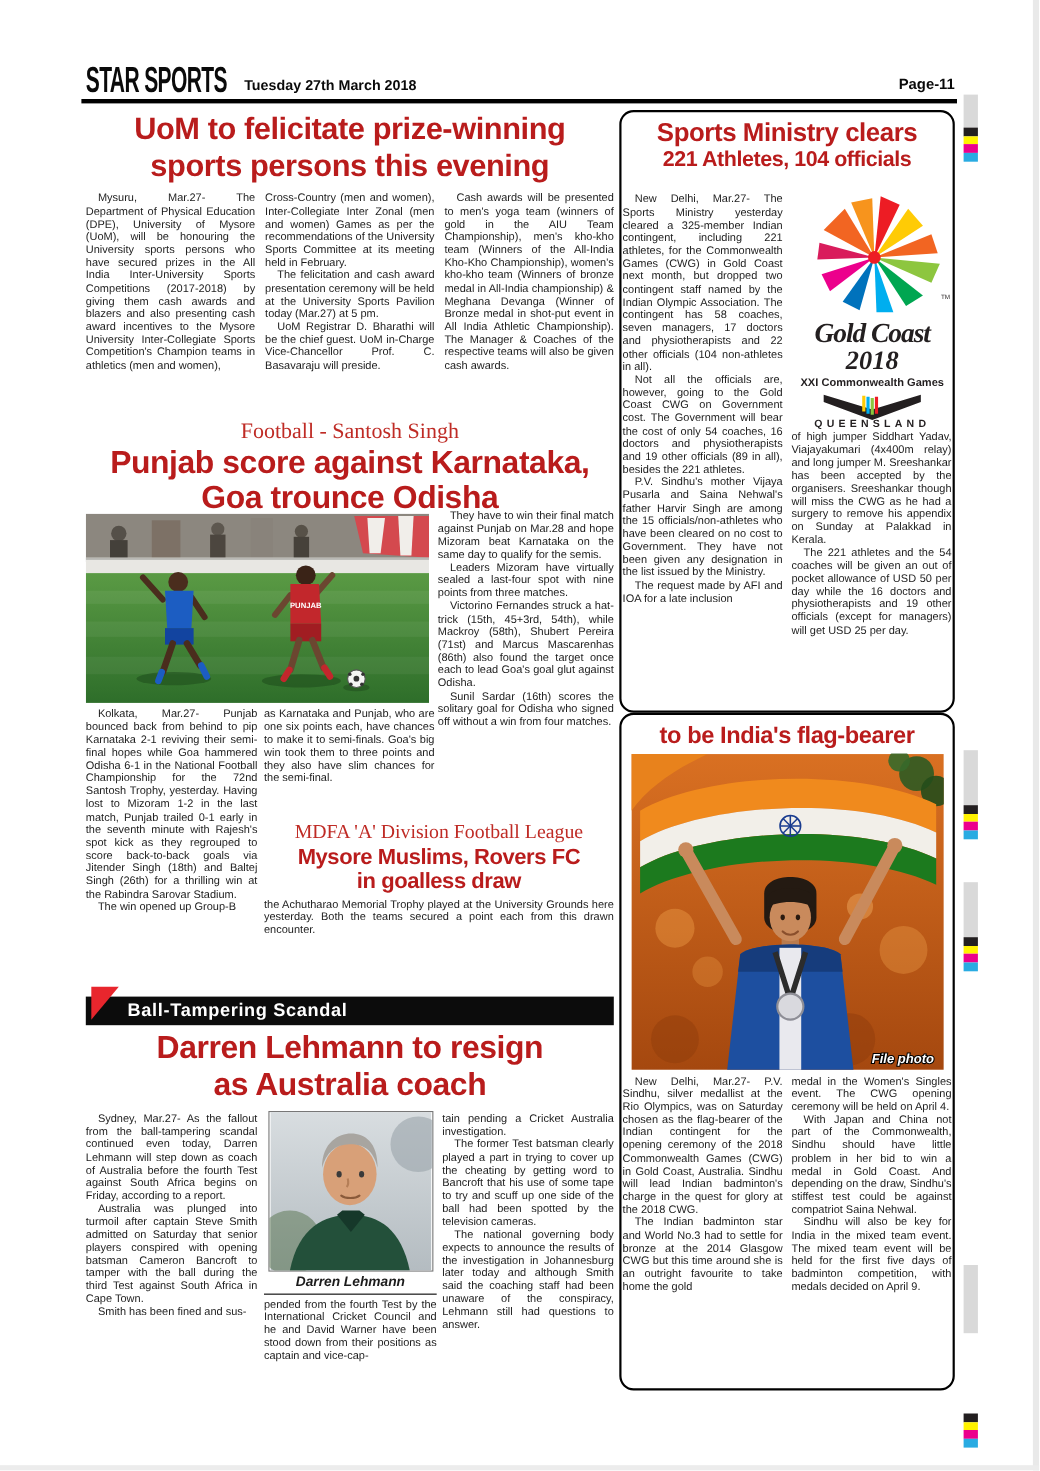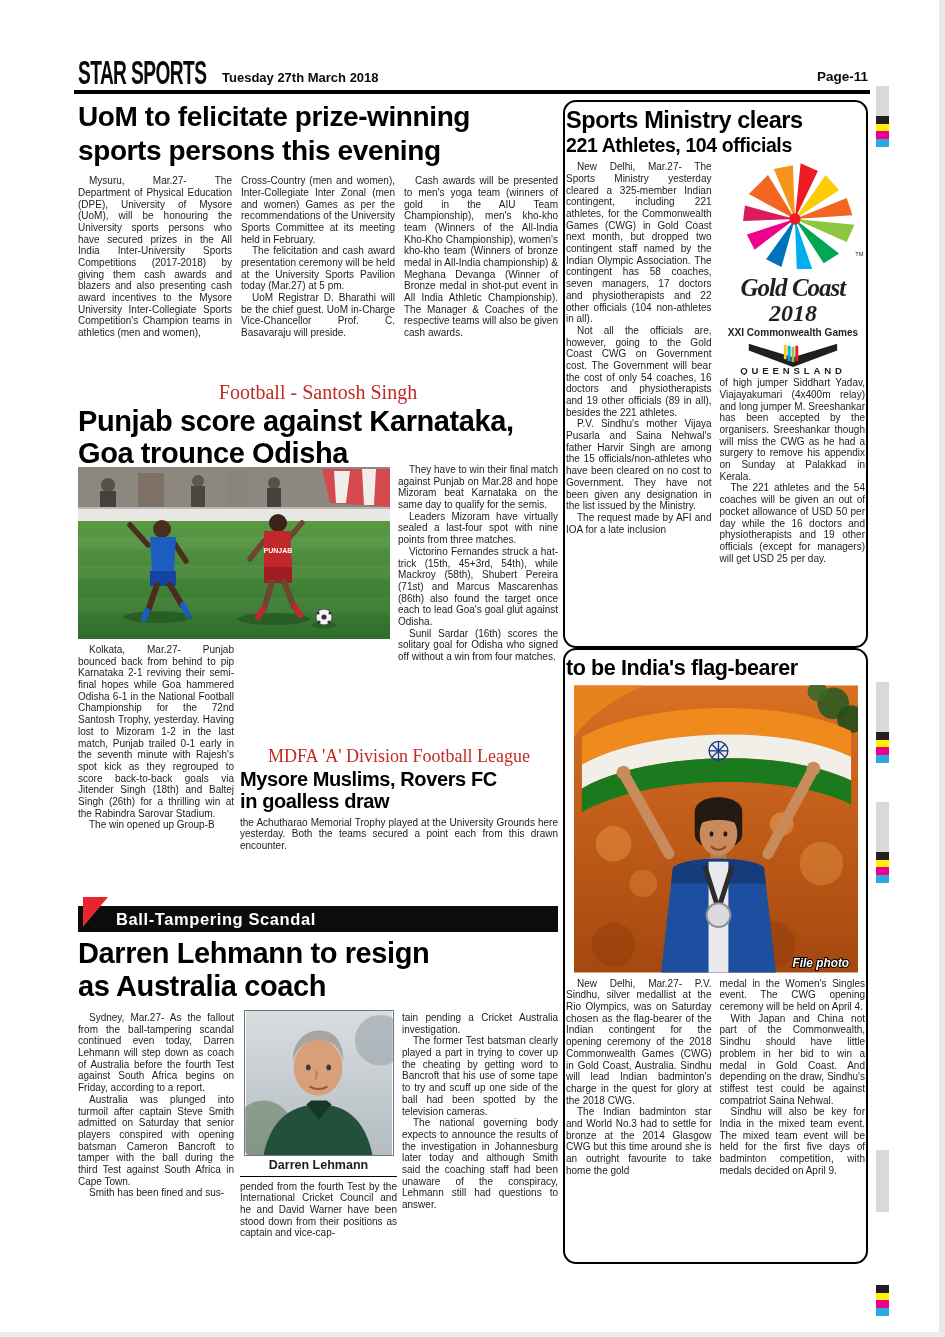--- a/index.html
+++ b/index.html
@@ -8,38 +8,38 @@
         font-family:"Liberation Sans",sans-serif;color:#1a1a1a}
 
   
   .masthead{position:absolute;left:78px;top:54px;font-size:33px;font-weight:bold;letter-spacing:-1px;
             transform:scaleX(.58);transform-origin:left top;white-space:nowrap;color:#0a0a0a}
   .issue-date{position:absolute;left:222px;top:70px;font-size:13px;font-weight:bold;color:#0a0a0a}
   .page-no{position:absolute;left:78px;top:69px;width:790px;text-align:right;font-size:13.5px;font-weight:bold;color:#0a0a0a}
   .head-rule{position:absolute;left:74px;top:90px;width:796px;height:4px;background:#000}
 
   
-  .hl{font-weight:bold;text-align:left;color:#000000;letter-spacing:-.4px}
+  .hl{font-weight:bold;text-align:center;color:#b91c1c;letter-spacing:-.4px}
   .kicker{font-family:"Liberation Serif",serif;color:#bf2b25;text-align:center;font-weight:normal}
   .body-text{font-size:10px;line-height:1.17;text-align:justify;color:#1c1c1c}
   .body-text p{margin:0;text-indent:11px}
   .body-text p.cont{text-indent:0}
 
   
   .uom{position:absolute;left:78px;top:100px;width:480px}
   .uom .hl{font-size:28px;line-height:1.2}
   .uom-cols{display:flex;gap:9px;margin-top:8px}
   .uom-cols>div{flex:1}
 
   
   .rbox{position:absolute;border:2.5px solid #000;border-radius:13px;background:#fff;padding:6px 1px}
   .ministry{left:563px;top:100px;width:305px;height:548px}
   .ministry .h1{font-size:23.5px;line-height:1.1}
   .ministry .h2{font-size:19.5px;line-height:1.15}
-  .ministry-cols{display:flex;gap:8px;margin-top:5px}
+  .ministry-cols{display:flex;gap:8px;margin-top:20px}
   .ministry-cols>div{flex:1;min-width:0}
   .gc-logo{display:block;margin:0 auto 2px auto}
 
   
   .santosh{position:absolute;left:78px;top:381px;width:480px;height:525px}
   .santosh .kicker{font-size:20px}
   .santosh .hl{font-size:29px;line-height:1.12;margin-top:1px}
   .photo-football{position:absolute;left:0;top:86px;width:312px;height:172px}
   .santosh-colR{position:absolute;left:320px;top:83px;width:160px}
   .santosh-colL{position:absolute;left:0;top:263px;width:156px}
@@ -56,21 +56,21 @@
   .scandal{position:absolute;left:78px;top:906px;width:480px;height:425px}
   .banner{position:relative;background:#0c0c0c;height:26px;color:#fff;font-weight:bold;
           font-size:16.5px;line-height:26px;padding-left:38px;letter-spacing:.6px}
   .banner-flag{position:absolute;left:5px;top:-9px;width:0;height:0;
                border-left:25px solid #e8262d;border-bottom:30px solid transparent}
   .scandal .hl{font-size:29px;line-height:1.15;margin-top:5px}
   .scandal-colL{position:absolute;left:0;top:106px;width:156px}
   .scandal-colM{position:absolute;left:162px;top:104px;width:157px}
   .scandal-colR{position:absolute;left:324px;top:106px;width:156px}
   .leh-photo{display:block;width:150px;height:146px;margin:0 auto;border:1px solid #777}
-  .leh-caption{font-weight:bold;font-size:12.5px;text-align:center;margin-top:2px;
+  .leh-caption{font-style:italic;font-weight:bold;font-size:12.5px;text-align:center;margin-top:2px;
                border-bottom:1.5px solid #000;padding-bottom:3px;margin-bottom:4px}
 
   
   .sindhu{left:563px;top:648px;width:305px;height:616px}
   .sindhu .hl{font-size:21.5px;line-height:1.15}
   .photo-sindhu{display:block;margin:4px auto 0 auto}
   .sindhu-cols{display:flex;gap:8px;margin-top:5px}
   .sindhu-cols>div{flex:1;min-width:0}
 
   
@@ -233,20 +233,23 @@
     <div class="santosh-colR body-text">
       <p>They have to win their final match against Punjab on Mar.28 and hope Mizoram beat Karnataka on the same day to qualify for the semis.</p>
       <p>Leaders Mizoram have virtually sealed a last-four spot with nine points from three matches.</p>
       <p>Victorino Fernandes struck a hat-trick (15th, 45+3rd, 54th), while Mackroy (58th), Shubert Pereira (71st) and Marcus Mascarenhas (86th) also found the target once each to lead Goa's goal glut against Odisha.</p>
       <p>Sunil Sardar (16th) scores the solitary goal for Odisha who signed off without a win from four matches.</p>
     </div>
     <div class="santosh-colL body-text">
       <p>Kolkata, Mar.27- Punjab bounced back from behind to pip Karnataka 2-1 reviving their semi-final hopes while Goa hammered Odisha 6-1 in the National Football Championship for the 72nd Santosh Trophy, yesterday. Having lost to Mizoram 1-2 in the last match, Punjab trailed 0-1 early in the seventh minute with Rajesh's spot kick as they regrouped to score back-to-back goals via Jitender Singh (18th) and Baltej Singh (26th) for a thrilling win at the Rabindra Sarovar Stadium.</p>
       <p>The win opened up Group-B</p>
     </div>
+    <div class="santosh-colM body-text">
+      <p class="cont">as Karnataka and Punjab, who are one six points each, have chances to make it to semi-finals. Goa's big win took them to three points and they also have slim chances for the semi-final.</p>
+    </div>
 
     <div class="mdfa">
       <div class="kicker">MDFA 'A' Division Football League</div>
       <div class="hl">
         <div>Mysore Muslims, Rovers FC</div>
         <div>in goalless draw</div>
       </div>
       <div class="mdfa-cols body-text">
         <div>
           <p class="cont">the Achutharao Memorial Trophy played at the University Grounds here yesterday. Both the teams secured a point each from this drawn encounter.</p>

